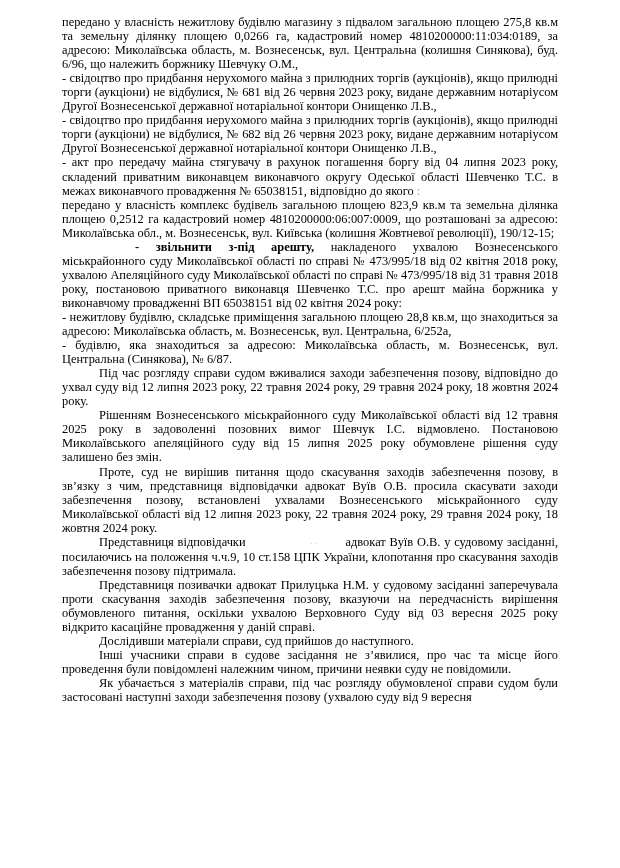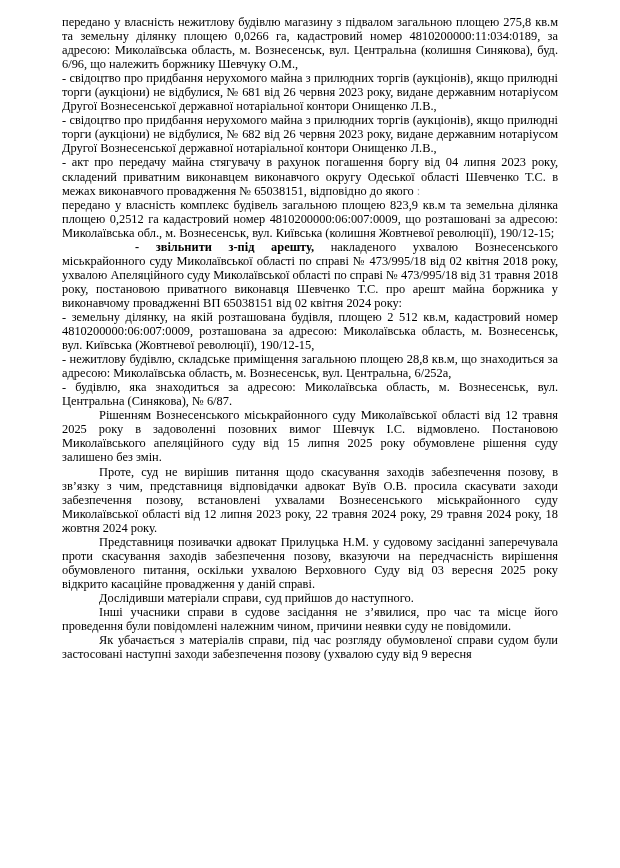--- a/index.html
+++ b/index.html
@@ -37,23 +37,24 @@
 <body>
 
 <div class="page">
   <div class="doc-body">
       <p class="para"><span>передано у власність нежитлову будівлю магазину з підвалом загальною площею 275,8 кв.м та земельну ділянку площею 0,0266 га, кадастровий номер 4810200000:11:034:0189, за адресою: Миколаївська область, м. Вознесенськ, вул. Центральна (колишня Синякова), буд. 6/96, що належить боржнику Шевчуку О.М.,</span></p>
       <p class="para"><span>- свідоцтво про придбання нерухомого майна з прилюдних торгів (аукціонів), якщо прилюдні торги (аукціони) не відбулися, № 681 від 26 червня 2023 року, видане державним нотаріусом Другої Вознесенської державної нотаріальної контори Онищенко Л.В.,</span></p>
       <p class="para"><span>- свідоцтво про придбання нерухомого майна з прилюдних торгів (аукціонів), якщо прилюдні торги (аукціони) не відбулися, № 682 від 26 червня 2023 року, видане державним нотаріусом Другої Вознесенської державної нотаріальної контори Онищенко Л.В.,</span></p>
       <p class="para"><span>- акт про передачу майна стягувачу в рахунок погашення боргу від 04 липня 2023 року, складений приватним виконавцем виконавчого округу Одеської області Шевченко Т.С. в межах виконавчого провадження № 65038151, відповідно до якого </span><span class="run-faint">:</span></p>
       <p class="para"><span>передано у власність комплекс будівель загальною площею 823,9 кв.м та земельна ділянка площею 0,2512 га кадастровий номер 4810200000:06:007:0009, що розташовані за адресою: Миколаївська обл., м. Вознесенськ, вул. Київська (колишня Жовтневої революції), 190/12-15;</span></p>
       <p class="para indent"><span class="run-bold">- звільнити з-під арешту,</span><span> накладеного ухвалою Вознесенського міськрайонного суду Миколаївської області по справі № 473/995/18 від 02 квітня 2018 року, ухвалою Апеляційного суду Миколаївської області по справі № 473/995/18 від 31 травня 2018 року, постановою приватного виконавця Шевченко Т.С. про арешт майна боржника у виконавчому провадженні ВП 65038151 від 02 квітня 2024 року:</span></p>
-      <p class="para"><span>- земельну ділянку, на якій розташована будівля, площею 2 512 кв.м, кадастровий номер 4810200000:06:007:0009, розташована за адресою: Миколаївська область, м. Вознесенськ, вул. Київська (Жовтневої революції), 190/12-15,</span></p>
       <p class="para"><span>- нежитлову будівлю, складське приміщення загальною площею 28,8 кв.м, що знаходиться за адресою: Миколаївська область, м. Вознесенськ, вул. Центральна, 6/252а,</span></p>
       <p class="para"><span>- будівлю, яка знаходиться за адресою: Миколаївська область, м. Вознесенськ, вул. Центральна (Синякова), № 6/87.</span></p>
+      <p class="para indent"><span>Під час розгляду справи судом вживалися заходи забезпечення позову, відповідно до ухвал суду від 12 липня 2023 року, 22 травня 2024 року, 29 травня 2024 року, 18 жовтня 2024 року.</span></p>
       <p class="para indent"><span>Рішенням Вознесенського міськрайонного суду Миколаївської області від 12 травня 2025 року в задоволенні позовних вимог Шевчук І.С. відмовлено. Постановою Миколаївського апеляційного суду від 15 липня 2025 року обумовлене рішення суду залишено без змін.</span></p>
       <p class="para indent"><span>Проте, суд не вирішив питання щодо скасування заходів забезпечення позову, в зв’язку з чим, представниця відповідачки адвокат Вуїв О.В. просила скасувати заходи забезпечення позову, встановлені ухвалами Вознесенського міськрайонного суду Миколаївської області від 12 липня 2023 року, 22 травня 2024 року, 29 травня 2024 року, 18 жовтня 2024 року.</span></p>
+      <p class="para indent"><span>Представниця відповідачки</span><span class="run-faint run-gap" style="width: 100px;">· ·</span><span>адвокат Вуїв О.В. у судовому засіданні, посилаючись на положення ч.ч.9, 10 ст.158 ЦПК України, клопотання про скасування заходів забезпечення позову підтримала.</span></p>
       <p class="para indent"><span>Представниця позивачки адвокат Прилуцька Н.М. у судовому засіданні заперечувала проти скасування заходів забезпечення позову, вказуючи на передчасність вирішення обумовленого питання, оскільки ухвалою Верховного Суду від 03 вересня 2025 року відкрито касаційне провадження у даній справі.</span></p>
       <p class="para indent"><span>Дослідивши матеріали справи, суд прийшов до наступного.</span></p>
       <p class="para indent"><span>Інші учасники справи в судове засідання не з’явилися, про час та місце його проведення були повідомлені належним чином, причини неявки суду не повідомили.</span></p>
       <p class="para indent"><span>Як убачається з матеріалів справи, під час розгляду обумовленої справи судом були застосовані наступні заходи забезпечення позову (ухвалою суду від 9 вересня</span></p>
     </div>
 </div>
 
 </body></html>

